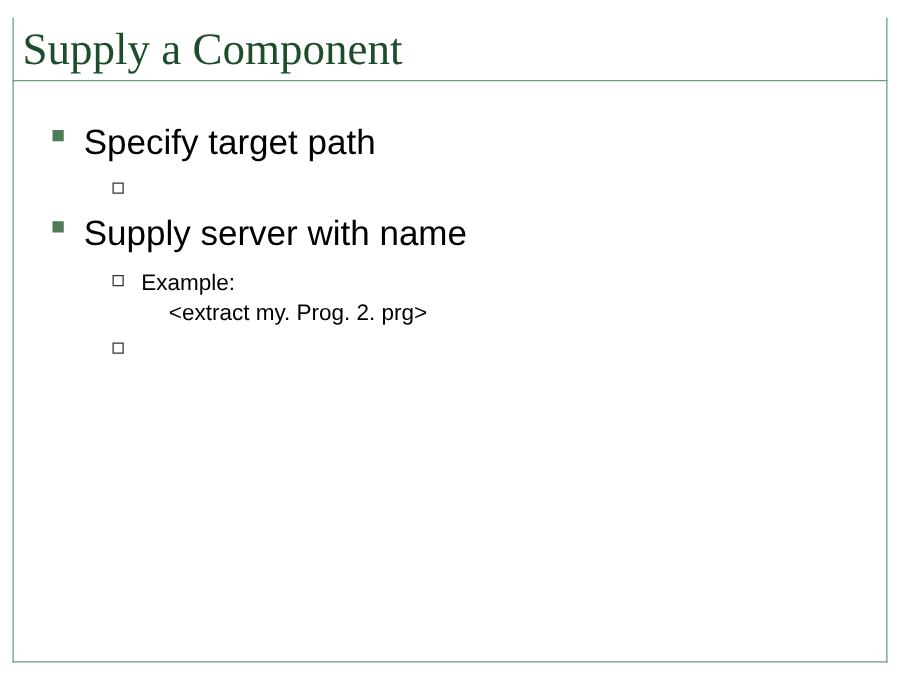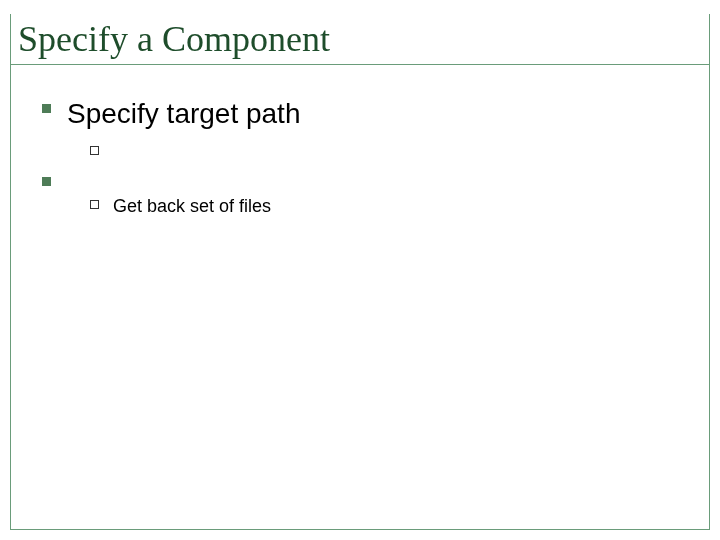--- a/index.html
+++ b/index.html
@@ -92,39 +92,46 @@
     padding-left: 22px;
   }
   .gap { height: 8px; }
 </style>
 </head>
 <body>
 
 <div class="slide">
   <div class="frame"></div>
   <div class="title-rule"></div>
-  <div class="title">Specify a Component</div>
+  <div class="title">Supply a Component</div>
 
   <div class="content">
 
     <div class="lvl1">
       <span class="bullet-sq"></span>
       <span class="text">Specify target path</span>
     </div>
 
     <div class="lvl2">
       <span class="bullet-open"></span>
     </div>
 
     <div class="gap"></div>
 
     <div class="lvl1">
       <span class="bullet-sq"></span>
+      <span class="text">Supply server with name</span>
     </div>
-
 
     <div class="lvl2">
       <span class="bullet-open"></span>
-      <span class="text">Get back set of files</span>
+      <span class="text">
+        <span>Example:</span>
+        <span class="indent">&lt;extract my. Prog. 2. prg&gt;</span>
+      </span>
+    </div>
+
+    <div class="lvl2">
+      <span class="bullet-open"></span>
     </div>
 
   </div>
 </div>
 
 </body></html>

